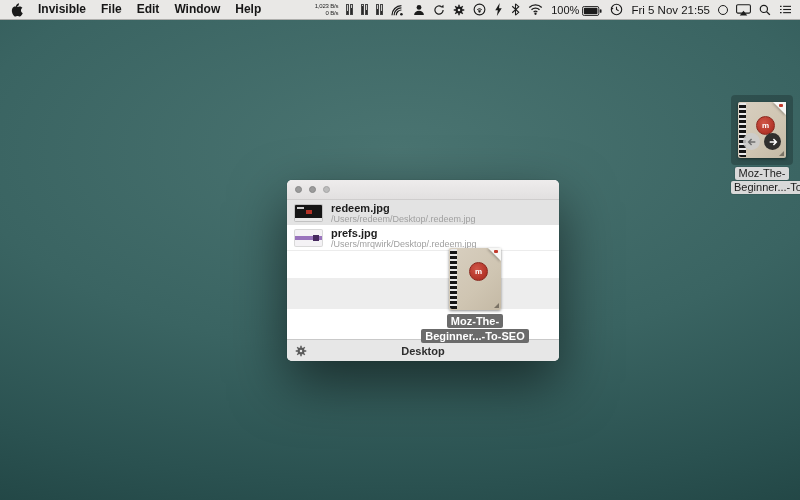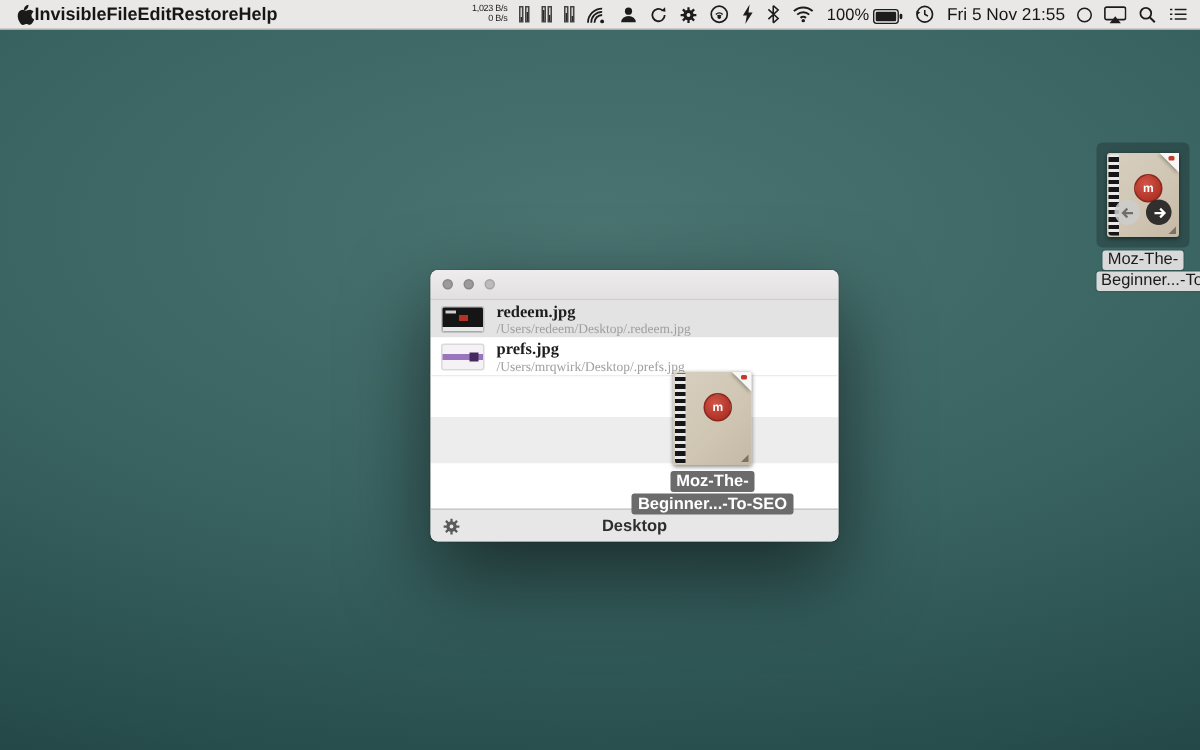--- a/index.html
+++ b/index.html
@@ -9,21 +9,21 @@
     background:radial-gradient(ellipse 120% 90% at 50% 30%, #4a7471 0%, #3a6462 45%, #2a5150 75%, #1d3f3e 100%);
     -webkit-font-smoothing:antialiased;
   }
   
   .menubar{
     position:absolute;top:0;left:0;right:0;height:19px;
     background:#e9e8e6;border-bottom:1px solid rgba(0,0,0,.25);
     display:flex;align-items:center;justify-content:space-between;
     font-size:12px;color:#161616;z-index:50;
   }
-  .mb-left{display:flex;align-items:center;padding-left:11px;}
+  .mb-left{display:flex;align-items:center;gap:15px;padding-left:11px;}
   .mb-left .appname{font-weight:bold;}
   .mb-item{cursor:default;line-height:19px;font-weight:bold;}
   .mb-right{display:flex;align-items:center;gap:8px;padding-right:8px;}
   .netspeed{font-size:6px;line-height:6.5px;text-align:right;color:#1c1c1c;letter-spacing:-.2px;}
   .gauge{display:flex;align-items:flex-end;gap:1px;height:11px;}
   .gauge i{display:block;width:3px;height:11px;border:1px solid #444;box-sizing:border-box;}
   .g1 i:nth-child(1){background:linear-gradient(to top,#2b2b2b 30%,#cfcfcd 30%);}
   .g1 i:nth-child(2){background:linear-gradient(to top,#2b2b2b 70%,#cfcfcd 70%);}
   .g2 i:nth-child(1){background:linear-gradient(to top,#2b2b2b 85%,#cfcfcd 85%);}
   .g2 i:nth-child(2){background:linear-gradient(to top,#2b2b2b 45%,#cfcfcd 45%);}
@@ -66,21 +66,21 @@
   .row-alt{background:#e3e3e3;}
   .row-plain{background:#fff;border-bottom:1px solid #ececec;}
   .thumb{width:27px;height:16px;border-radius:1px;position:relative;flex:none;box-shadow:0 0 0 1px rgba(0,0,0,.15);}
   .thumb-redeem{background:#151515;}
   .thumb-redeem .t-strip{position:absolute;left:0;right:0;bottom:0;height:3px;background:#e8e8e8;}
   .thumb-redeem .t-red{position:absolute;left:11px;top:5px;width:6px;height:4px;background:#b33226;}
   .thumb-redeem .t-wt{position:absolute;left:2px;top:2px;width:7px;height:2px;background:#cfcfcf;}
   .thumb-prefs{background:#f4f2f5;}
   .thumb-prefs .t-band{position:absolute;left:0;right:0;top:6px;height:4px;background:#9a74bd;}
   .thumb-prefs .t-sq{position:absolute;right:3px;top:5px;width:6px;height:6px;background:#46295f;}
-  .fr-text{display:flex;flex-direction:column;justify-content:center;min-width:0;font-family:Liberation Serif, serif;}
+  .fr-text{display:flex;flex-direction:column;justify-content:center;min-width:0;}
   .fr-name{font-size:11px;font-weight:bold;color:#1d1d1d;line-height:12px;}
   .fr-path{font-size:9px;color:#a0a0a0;line-height:10px;}
   .stripe-a{height:27px;background:#fff;flex:none;}
   .stripe-b{height:31px;background:#ededed;flex:none;}
   .stripe-c{flex:1;background:#fff;position:relative;}
   .bottombar{height:21px;flex:none;background:#e7e7e7;border-top:1px solid #c9c9c9;display:flex;align-items:center;position:relative;}
   .gear-btn{position:absolute;left:8px;top:0;bottom:0;display:flex;align-items:center;}
   .restore-btn{margin:0 auto;font-size:11px;font-weight:bold;color:#2e2e2e;}
   
   .drag-ghost{position:absolute;left:118px;top:68px;width:140px;text-align:center;z-index:30;}
@@ -95,21 +95,21 @@
 <div class="menubar">
   <div class="mb-left">
     <span class="mb-item">
       <svg class="sicon" width="12" height="14" viewBox="0 0 14 17">
           <path fill="#1a1a1a" d="M8.5 3.2c.6-.8 1.1-1.9.9-3-1 .1-2.1.7-2.7 1.5-.6.7-1.1 1.8-.9 2.8 1 .1 2.1-.5 2.7-1.3zM11.8 9c0-2.1 1.7-3.1 1.8-3.1-1-1.4-2.5-1.6-3-1.7-1.3-.1-2.5.8-3.1.8-.6 0-1.6-.8-2.7-.7-1.4 0-2.7.8-3.4 2-1.4 2.5-.4 6.2 1 8.2.7 1 1.5 2.1 2.6 2 1 0 1.4-.7 2.7-.7 1.2 0 1.6.7 2.7.6 1.1 0 1.8-1 2.5-2 .8-1.1 1.1-2.3 1.1-2.3-.1 0-2.2-.9-2.2-3.1z"></path>
         </svg>
     </span>
     <span class="mb-item appname">Invisible</span>
     <span class="mb-item">File</span>
     <span class="mb-item">Edit</span>
-    <span class="mb-item">Restore</span>
+    <span class="mb-item">Window</span>
     <span class="mb-item">Help</span>
   </div>
   <div class="mb-right">
     <span class="netspeed">
       <span>1,023 B/s</span><br>
       <span>0 B/s</span>
     </span>
     <span class="gauge g1">
         <i></i>
         <i></i>
@@ -252,21 +252,21 @@
     </div>
   </div>
 
   <div class="filerow row-plain">
     <div class="thumb thumb-prefs">
       <div class="t-band"></div>
         <div class="t-sq"></div>
     </div>
     <div class="fr-text">
       <span class="fr-name">prefs.jpg</span>
-      <span class="fr-path">/Users/mrqwirk/Desktop/.prefs.jpg</span>
+      <span class="fr-path">/Users/mrqwirk/Desktop/.redeem.jpg</span>
     </div>
   </div>
 
   <div class="stripe-a"></div>
   <div class="stripe-b"></div>
   <div class="stripe-c"></div>
 
   <div class="drag-ghost">
     <div class="book">
       <div class="spiral"></div>

